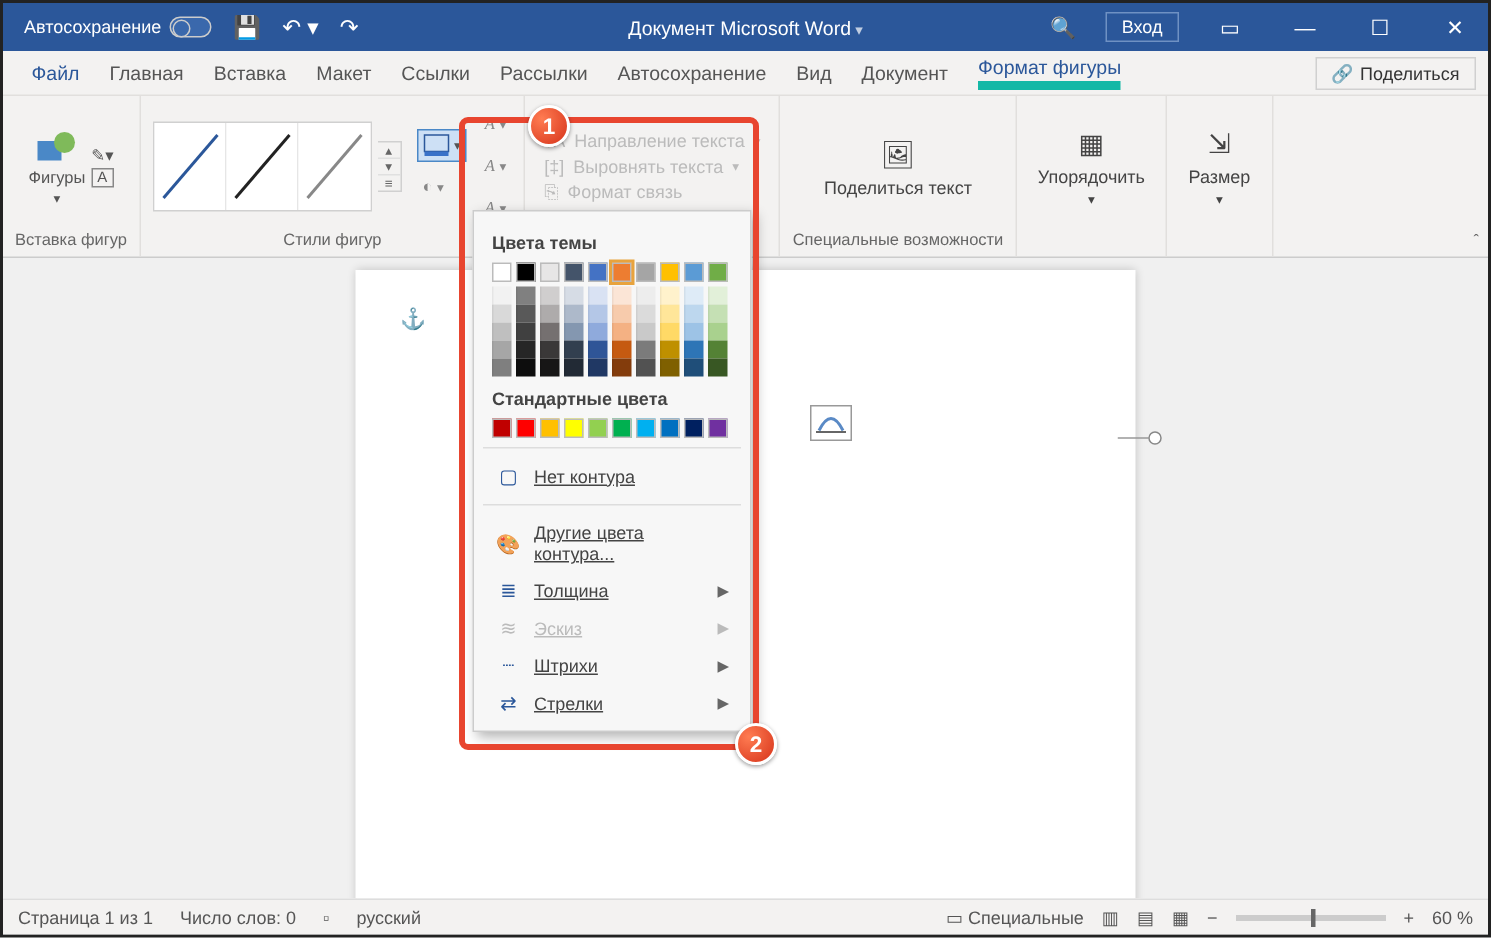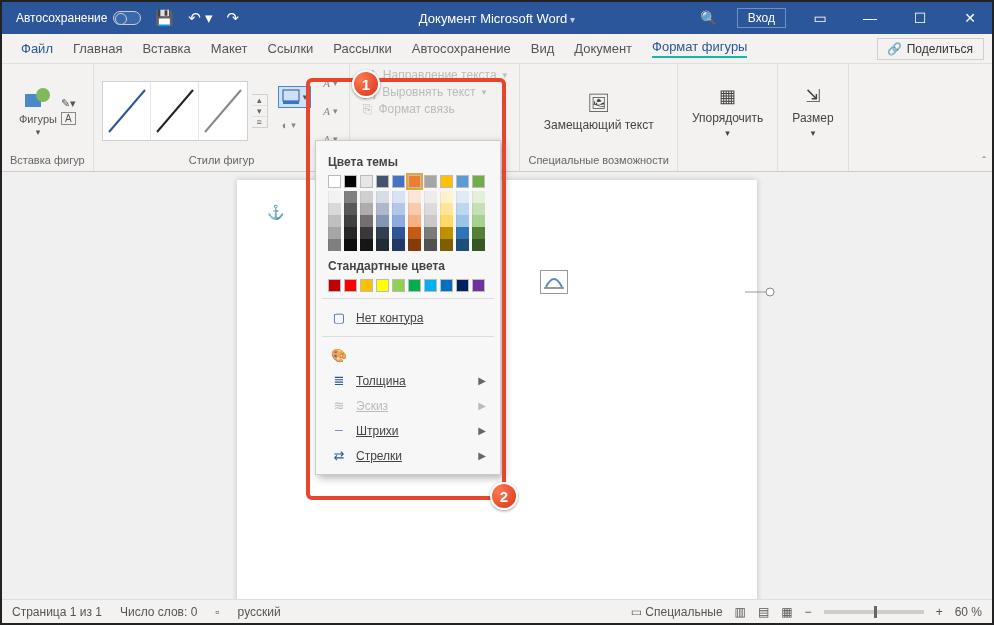--- a/index.html
+++ b/index.html
@@ -13,21 +13,21 @@
 .doctitle { position: absolute; left: 50%; transform: translateX(-50%); font-size: 13px; }
 .doctitle::after { content: " ▾"; font-size: 10px; opacity: .7; }
 .titleright { margin-left: auto; display: flex; align-items: center; gap: 6px; }
 .titleright .btn { width: 44px; text-align: center; font-size: 14px; }
 .login { border: 1px solid #6f91c3; padding: 2px 10px; font-size: 12px; margin-right: 6px; }
 
 .tabs { background: #f3f2f1; height: 30px; display: flex; align-items: center; font-size: 13px; color: #555; border-bottom: 1px solid #e1dfdd; gap: 2px; padding-left: 10px; position: relative; }
 .tabs .tab { padding: 0 9px; height: 100%; display: flex; align-items: center; }
 .tabs .tab.file { color: #2b579a; }
 .tabs .tab.active { color: #2b579a; }
-.tabs .tab.active span { border-bottom: 2px solid #14b8a6; padding-bottom: 2px; text-align: center; }
+.tabs .tab.active span { border-bottom: 6px solid #14b8a6; padding-bottom: 2px; text-align: center; }
 .share { margin-left: auto; margin-right: 8px; border: 1px solid #d0d0d0; padding: 3px 10px; font-size: 12px; color: #333; display:flex; align-items:center; gap:4px; }
 
 .ribbon { background: #f3f2f1; height: 108px; display: flex; border-bottom: 1px solid #ccc; font-size: 11px; color: #555; position: relative; }
 .group { border-right: 1px solid #e1dfdd; padding: 4px 8px 2px; display: flex; flex-direction: column; align-items: center; justify-content: space-between; height: 100%; }
 .group .label { font-size: 11px; color: #666; margin-top: auto; padding-bottom: 3px; text-align:center; }
 .group .body { flex: 1; display: flex; align-items: center; gap: 4px; }
 
 .shapes-group .big { display: flex; flex-direction: column; align-items: center; gap: 2px; }
 .shapes-group .icon { width: 32px; height: 26px; display: flex; align-items: center; justify-content: center; }
 .mini-col { display: flex; flex-direction: column; gap: 2px; }
@@ -37,21 +37,21 @@
 .style-thumb:last-child { border-right: none; }
 .style-thumb svg { position: absolute; inset: 0; }
 .gallery-spinner { width: 16px; display: flex; flex-direction: column; border: 1px solid #d0d0d0; border-left:none; }
 .gallery-spinner span { flex:1; display:flex; align-items:center; justify-content:center; font-size:9px; border-bottom:1px solid #e0e0e0; color:#666;}
 .gallery-spinner span:last-child{border:none;}
 
 .fill-btn { height: 22px; display:flex; align-items:center; gap:3px; border:1px solid transparent; padding:0 3px; }
 .fill-btn.sel { background:#cde0f5; border-color:#4a88c7; }
 .row-stack { display:flex; flex-direction:column; gap:6px; }
 
-.text-group .body{ display:flex; flex-direction:column; align-items:flex-start; gap:3px; color:#888;}
+.text-group .body{ display:flex; flex-direction:column; align-items:flex-start; gap:3px; color:#888;justify-content:center;}
 .text-group .body .row{display:flex; align-items:center; gap:6px; font-size:12px;}
 .text-group .body .row.dis{color:#bbb;}
 
 .big-btn{display:flex;flex-direction:column;align-items:center;gap:3px;padding:0 6px;font-size:12px;color:#444;}
 .big-btn .ic{width:28px;height:24px;display:flex;align-items:center;justify-content:center;font-size:18px;}
 
 .ribbon .collapse{position:absolute;right:6px;bottom:4px;font-size:11px;color:#666;}
 
 .canvas { position: absolute; left:0; right:0; top:170px; bottom:24px; background:#f0f0f0; display:flex; justify-content:center; overflow:hidden;}
 .page{ width:520px; background:#fff; margin-top:8px; box-shadow:0 0 6px rgba(0,0,0,.2); height:700px; position:relative;}
@@ -223,36 +223,36 @@
 
   <div class="group text-group" style="width:170px;">
     <div class="body">
       <div class="row dis">
           <span>↕A</span>
           <span>Направление текста</span>
           <span style="font-size:9px;">▾</span>
         </div>
       <div class="row dis">
           <span>[‡]</span>
-          <span>Выровнять текст</span>
+          <span>Выровнять текста</span>
           <span style="font-size:9px;">▾</span>
         </div>
       <div class="row dis">
           <span>⎘</span>
           <span>Формат связь</span>
         </div>
     </div>
     <div class="label">Текст</div>
   </div>
 
   <div class="group">
     <div class="body">
         <div class="big-btn">
           <div class="ic">🖼</div>
-          <span>Замещающий текст</span>
+          <span>Поделиться текст</span>
         </div>
       </div>
     <div class="label">Специальные возможности</div>
   </div>
 
   <div class="group">
     <div class="body">
         <div class="big-btn">
           <div class="ic">▦</div>
           <span>Упорядочить</span>
@@ -392,20 +392,21 @@
       <div class="sw" style="background: rgb(112, 48, 160);"></div>
     </div>
   <hr>
   <div class="menu-item">
       <span class="ic">▢</span>
       <span><span class="u">Нет контура</span></span>
     </div>
   <hr>
   <div class="menu-item">
       <span class="ic">🎨</span>
+      <span><span class="u">Другие цвета контура...</span></span>
     </div>
   <div class="menu-item">
       <span class="ic">≣</span>
       <span><span class="u">Толщина</span></span>
       <span class="arrow">▶</span>
     </div>
   <div class="menu-item">
       <span class="ic" style="color:#bbb;">≋</span>
       <span style="color:#bbb;"><span class="u">Эскиз</span></span>
       <span class="arrow" style="color:#bbb;">▶</span>

